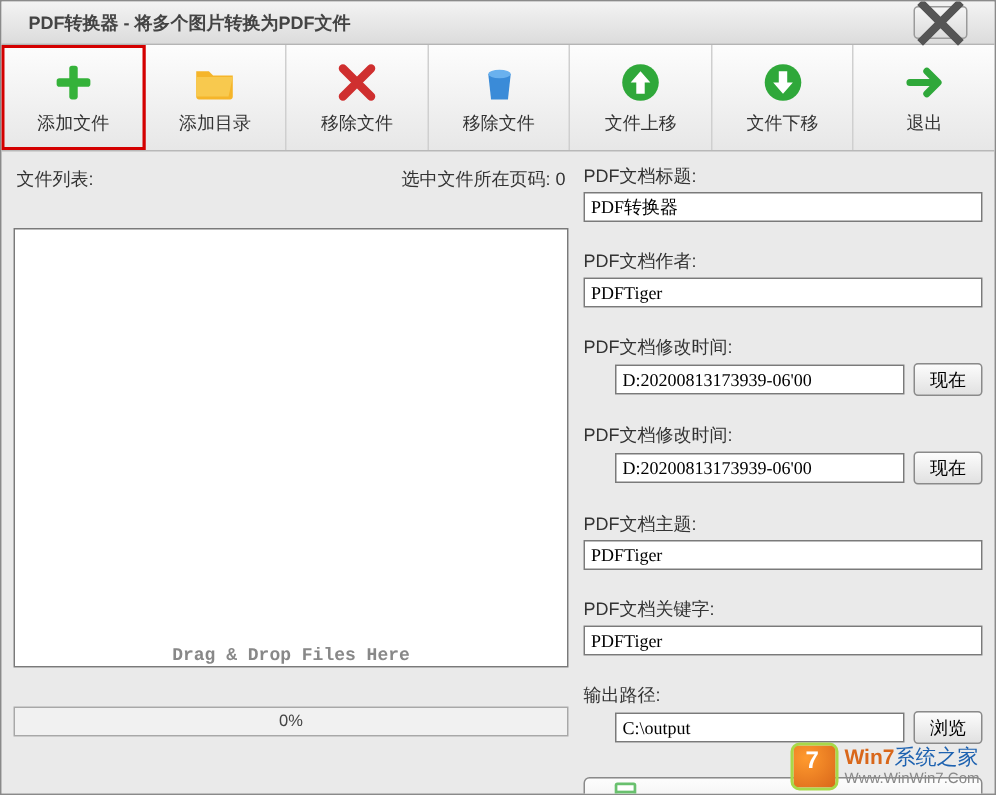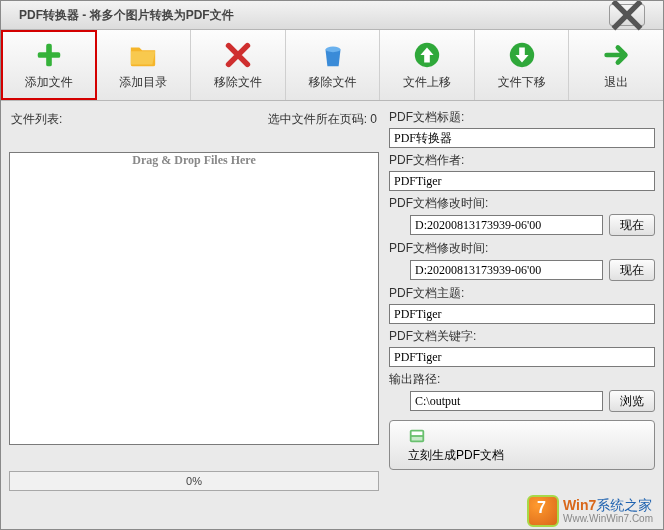--- a/index.html
+++ b/index.html
@@ -10,23 +10,23 @@
 .close-btn{width:34px;height:20px;border:1px solid #9a9a9a;border-radius:3px;background:linear-gradient(#f5f5f5,#dcdcdc);display:flex;align-items:center;justify-content:center;color:#555;font-size:14px;cursor:pointer;}
 .toolbar{display:flex;height:70px;background:linear-gradient(#fdfdfd,#e7e7e7);border-bottom:1px solid #b8b8b8;}
 .tbtn{flex:1;display:flex;flex-direction:column;align-items:center;justify-content:center;border-right:1px solid #cfcfcf;cursor:pointer;position:relative;}
 .tbtn:last-child{border-right:none;}
 .tbtn.highlight{outline:2px solid #d40000;outline-offset:-2px;border:1px solid #d40000;box-sizing:border-box;}
 .tbtn svg{width:30px;height:30px;margin-bottom:4px;}
 .tbtn .lbl{color:#333;font-size:12px;}
 .body{display:flex;padding:8px;gap:10px;height:calc(100% - 28px - 70px - 32px);box-sizing:border-box;}
 .left{display:flex;flex-direction:column;width:370px;gap:20px;}
 .left .listhdr{display:flex;justify-content:space-between;padding:2px 2px 4px 2px;color:#333;}
-.filebox{flex:1;border:1px solid #7a7a7a;background:#fff;display:flex;align-items:flex-start;justify-content:center;color:#888;font-weight:bold;font-family:Liberation Serif, serif;}
+.filebox{flex:1;border:1px solid #7a7a7a;background:#fff;display:flex;align-items:flex-end;justify-content:center;color:#888;font-weight:bold;font-family:Liberation Mono, monospace;}
 .progress{height:18px;border:1px solid #a8a8a8;background:#f1f1f1;margin-top:6px;display:flex;align-items:center;justify-content:center;color:#444;font-size:11px;}
-.right{flex:1;display:flex;flex-direction:column;gap:4px;}
+.right{flex:1;display:flex;flex-direction:column;gap:18px;}
 .field{display:flex;flex-direction:column;gap:2px;}
 .field .lbl{color:#333;}
 .row{display:flex;gap:6px;align-items:center;margin-left:21px;}
 .row input{flex:1;}
 input[type=text]{height:20px;border:1px solid #7a7a7a;padding:1px 4px;font-family:Liberation Serif, serif;font-size:12px;box-sizing:border-box;}
 .btn{height:22px;border:1px solid #8a8a8a;border-radius:3px;background:linear-gradient(#fcfcfc,#e1e1e1);padding:0 10px;font-size:12px;font-family:Liberation Mono, monospace;cursor:pointer;}
 .bigbtn{height:48px;border:1px solid #8a8a8a;border-radius:4px;background:linear-gradient(#fdfdfd,#e3e3e3);display:flex;flex-direction:column;align-items:flex-start;justify-content:center;gap:2px;cursor:pointer;margin-top:4px;padding-left:18px;}
 .bigbtn svg{width:18px;height:18px;}
 .footer{position:absolute;bottom:2px;right:10px;display:flex;align-items:center;gap:4px;}
 .wm{display:flex;align-items:center;gap:4px;}

